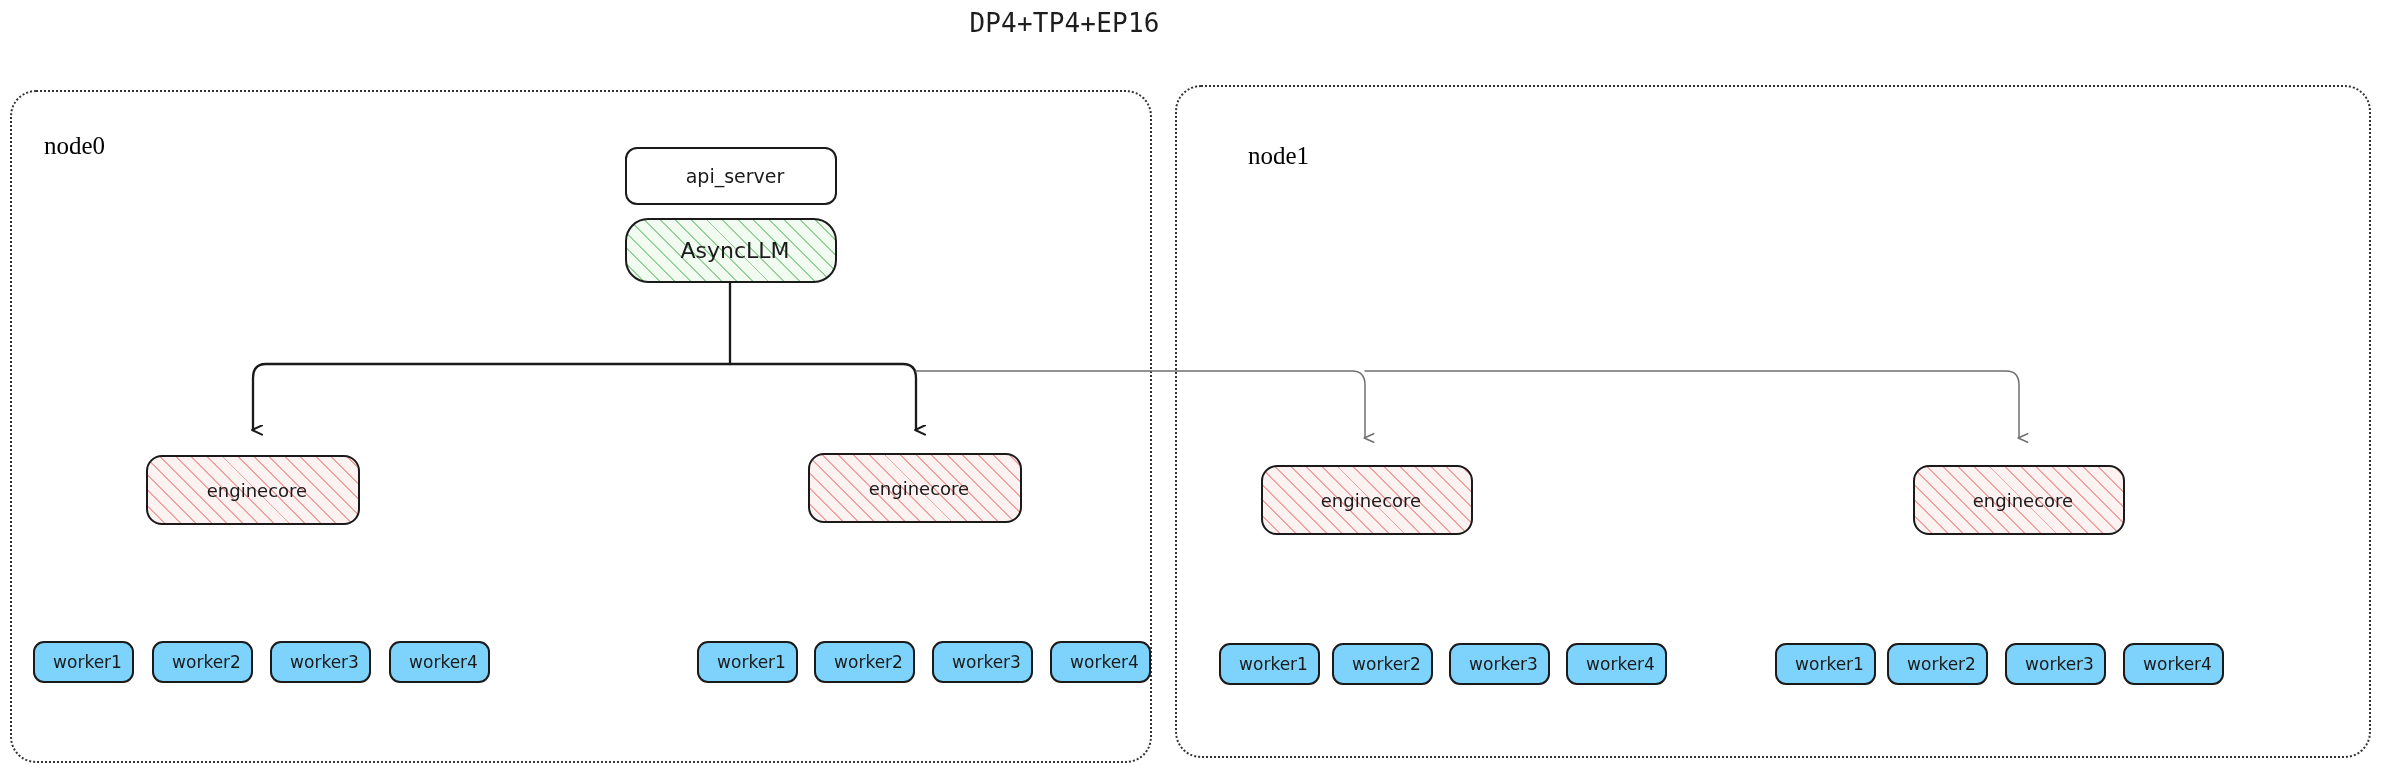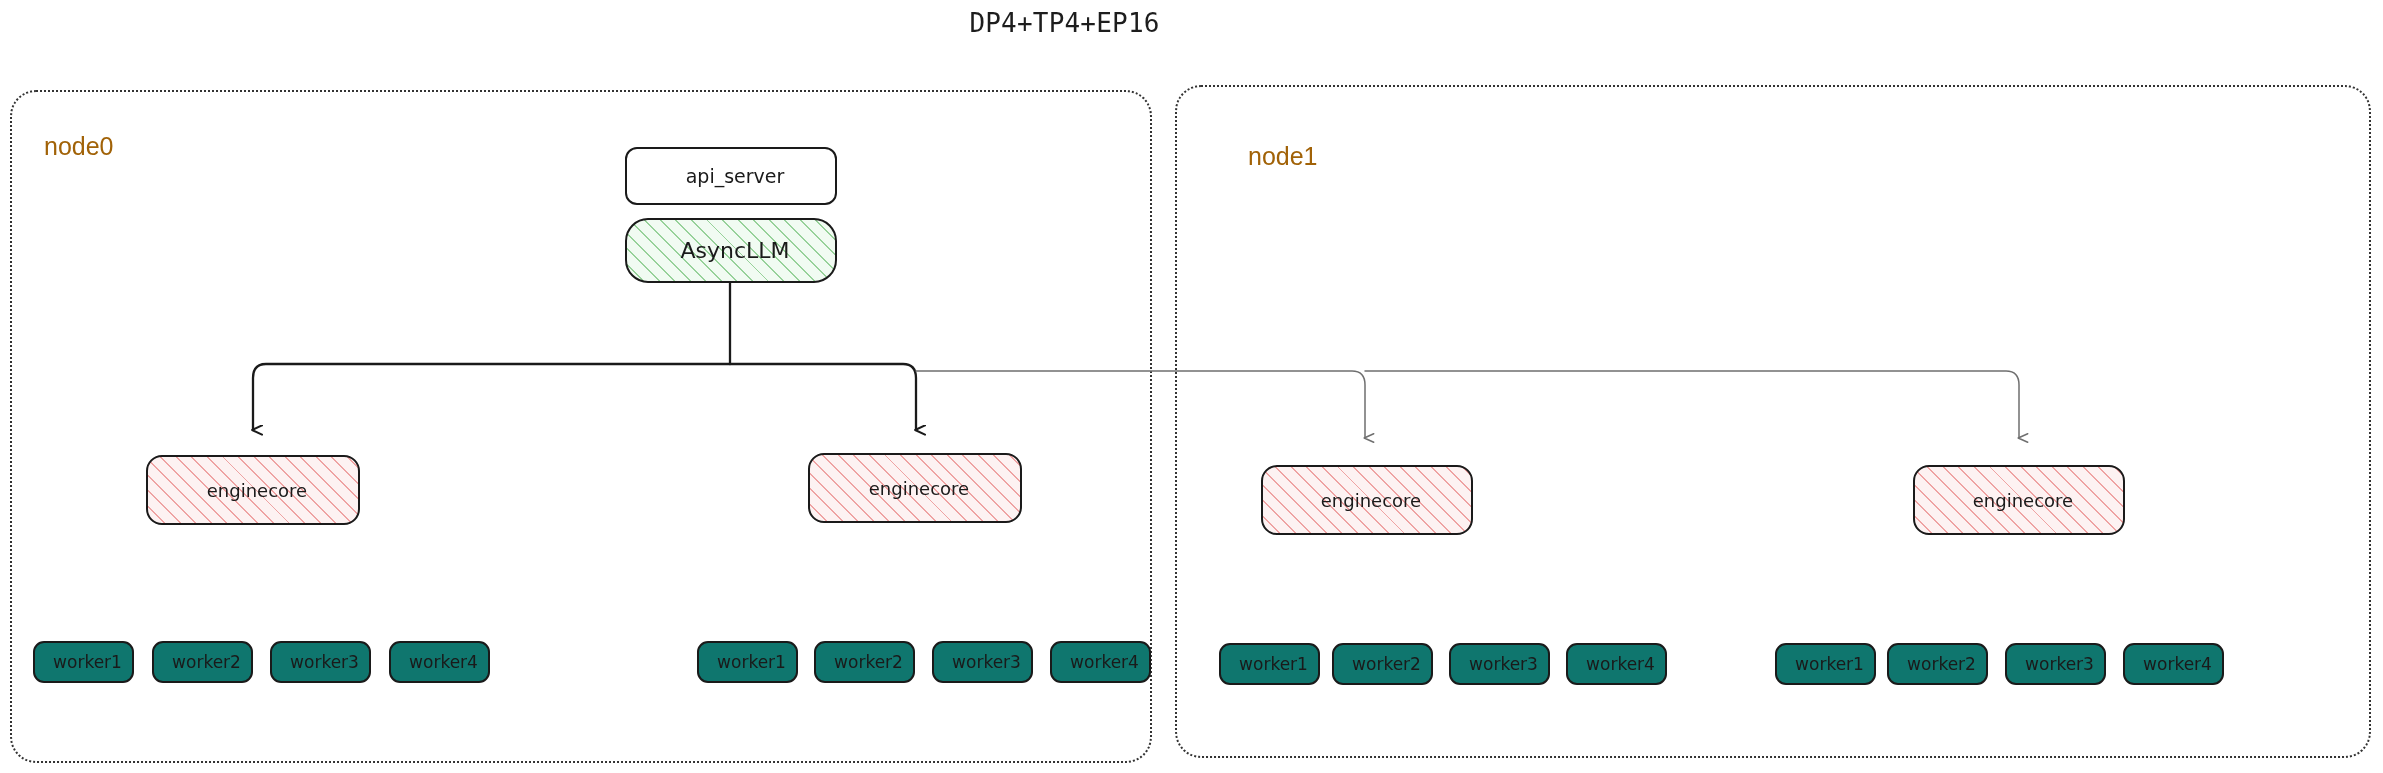--- a/index.html
+++ b/index.html
@@ -35,23 +35,23 @@
   
   .node-cluster {
     position: absolute;
     border: 2.5px dotted #333333;
     border-radius: 26px;
     background: transparent;
     box-sizing: border-box;
   }
   .node-label {
     position: absolute;
-    font-family: Liberation Sans, sans-serif;
+    font-family: Liberation Serif, serif;
     font-size: 25px;
-    color: #a16207;
+    color: #000000;
     white-space: nowrap;
   }
 
   
   #wires {
     position: absolute;
     left: 0;
     top: 0;
     width: 2383px;
     height: 773px;
@@ -100,21 +100,21 @@
       rgba(231,120,120,0.65) 1.4px,
       rgba(0,0,0,0) 1.4px,
       rgba(0,0,0,0) 11px
     );
   }
 
   .box-worker {
     border-radius: 11px;
     font-size: 17px;
     border-width: 2px;
-    background: #0f766e;
+    background: #7dd3fc;
   }
 </style>
 </head>
 <body>
 
 <div id="canvas">
 
   <div class="diagram-title">DP4+TP4+EP16</div>
 
   <div class="node-cluster" style="left:10px; top:90px; width:1142px; height:673px;"></div>

